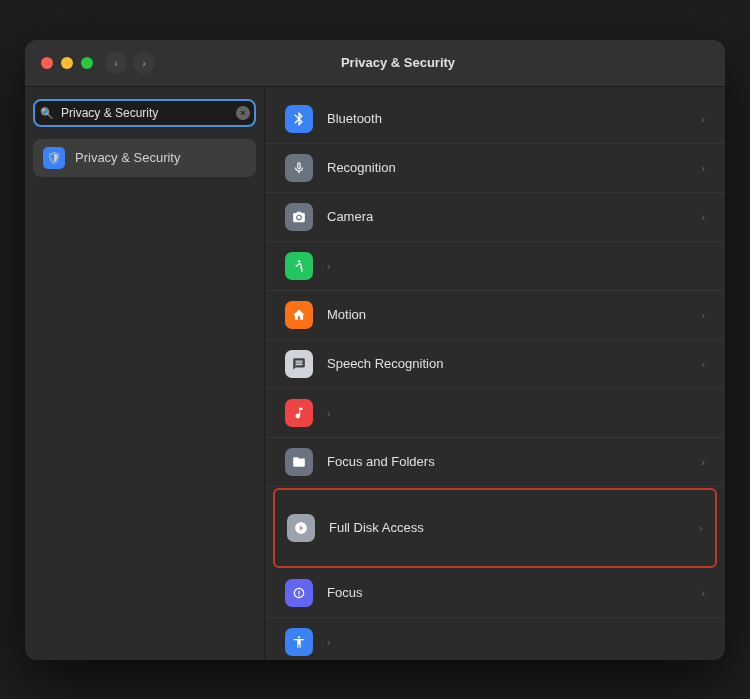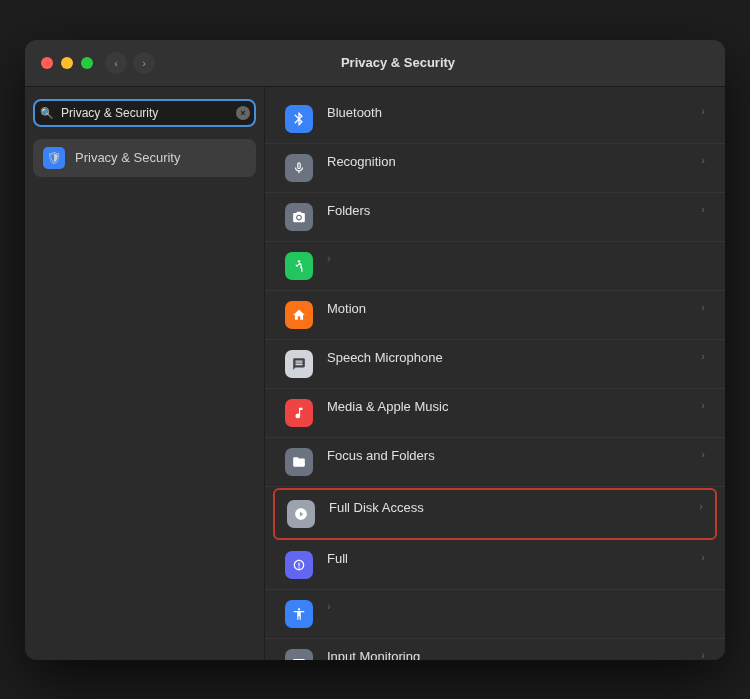--- a/index.html
+++ b/index.html
@@ -189,33 +189,33 @@
       background: #555;
       border-radius: 4px;
     }
 
     .settings-list {
       padding: 8px 0;
     }
 
     .settings-item {
       display: flex;
-      align-items: flex-start;
+      align-items: center;
       padding: 10px 20px;
       cursor: pointer;
       border-bottom: 1px solid #353535;
       position: relative;
     }
 
     .settings-item.highlighted {
       background: #2b2b2b;
       border: 2px solid #c0392b;
       margin: 1px 8px;
       border-radius: 6px;
-      padding: 10px 12px;
+      padding: 24px 12px;
     }
 
     .settings-item-icon {
       width: 28px;
       height: 28px;
       border-radius: 7px;
       display: flex;
       align-items: center;
       justify-content: center;
       font-size: 14px;
@@ -299,21 +299,21 @@
           <span class="settings-item-label">Recognition</span>
           <span class="chevron">›</span>
         </div>
 
         <div class="settings-item">
           <div class="settings-item-icon icon-camera">
             <svg width="14" height="14" viewBox="0 0 24 24" fill="white">
               <path d="M20 5h-3.17L15 3H9L7.17 5H4c-1.1 0-2 .9-2 2v12c0 1.1.9 2 2 2h16c1.1 0 2-.9 2-2V7c0-1.1-.9-2-2-2zm-8 13c-2.76 0-5-2.24-5-5s2.24-5 5-5 5 2.24 5 5-2.24 5-5 5zm0-8c-1.66 0-3 1.34-3 3s1.34 3 3 3 3-1.34 3-3-1.34-3-3-3z"></path>
             </svg>
           </div>
-          <span class="settings-item-label">Folders</span>
+          <span class="settings-item-label">Camera</span>
           <span class="chevron">›</span>
         </div>
 
         <div class="settings-item">
           <div class="settings-item-icon icon-motion">
             <svg width="14" height="14" viewBox="0 0 24 24" fill="white">
               <circle cx="12" cy="4" r="2"></circle>
               <path d="M15.89 8.11C15.5 7.72 14.83 7 13.53 7c-.91 0-1.74.37-2.33.97L8.5 10.68 7.09 9.27 5.67 10.69l2.83 2.83 3.54-3.53c.18-.18.43-.29.7-.29.27 0 .52.11.7.29l2.12 2.12-2.12 2.12L16 17.54v4.46h2V17l-2.11-8.89z"></path>
             </svg>
           </div>
@@ -329,31 +329,30 @@
           <span class="settings-item-label">Motion</span>
           <span class="chevron">›</span>
         </div>
 
         <div class="settings-item">
           <div class="settings-item-icon" style="background:#d1d5db;">
             <svg width="14" height="14" viewBox="0 0 24 24" fill="#444">
               <path d="M20 2H4c-1.1 0-2 .9-2 2v18l4-4h14c1.1 0 2-.9 2-2V4c0-1.1-.9-2-2-2zm-2 12H6v-2h12v2zm0-3H6V9h12v2zm0-3H6V6h12v2z"></path>
             </svg>
           </div>
-          <span class="settings-item-label">Speech Microphone</span>
+          <span class="settings-item-label">Speech Recognition</span>
           <span class="chevron">›</span>
         </div>
 
         <div class="settings-item">
           <div class="settings-item-icon icon-music">
             <svg width="14" height="14" viewBox="0 0 24 24" fill="white">
               <path d="M12 3v10.55c-.59-.34-1.27-.55-2-.55-2.21 0-4 1.79-4 4s1.79 4 4 4 4-1.79 4-4V7h4V3h-6z"></path>
             </svg>
           </div>
-          <span class="settings-item-label">Media &amp; Apple Music</span>
           <span class="chevron">›</span>
         </div>
 
         <div class="settings-item">
           <div class="settings-item-icon" style="background:#6b7280;">
             <svg width="14" height="14" viewBox="0 0 24 24" fill="white">
               <path d="M10 4H4c-1.1 0-1.99.9-1.99 2L2 18c0 1.1.9 2 2 2h16c1.1 0 2-.9 2-2V8c0-1.1-.9-2-2-2h-8l-2-2z"></path>
             </svg>
           </div>
           <span class="settings-item-label">Focus and Folders</span>
@@ -369,21 +368,21 @@
           <span class="settings-item-label">Full Disk Access</span>
           <span class="chevron">›</span>
         </div>
 
         <div class="settings-item">
           <div class="settings-item-icon icon-focus">
             <svg width="14" height="14" viewBox="0 0 24 24" fill="white">
               <path d="M12 3c-4.97 0-9 4.03-9 9s4.03 9 9 9 9-4.03 9-9-4.03-9-9-9zm0 16c-3.86 0-7-3.14-7-7s3.14-7 7-7 7 3.14 7 7-3.14 7-7 7zm-1-11h2v6h-2zm0 8h2v2h-2z"></path>
             </svg>
           </div>
-          <span class="settings-item-label">Full</span>
+          <span class="settings-item-label">Focus</span>
           <span class="chevron">›</span>
         </div>
 
         <div class="settings-item">
           <div class="settings-item-icon icon-accessibility">
             <svg width="14" height="14" viewBox="0 0 24 24" fill="white">
               <path d="M12 2c1.1 0 2 .9 2 2s-.9 2-2 2-2-.9-2-2 .9-2 2-2zm9 7h-6v13h-2v-6h-2v6H9V9H3V7h18v2z"></path>
             </svg>
           </div>
           <span class="chevron">›</span>

